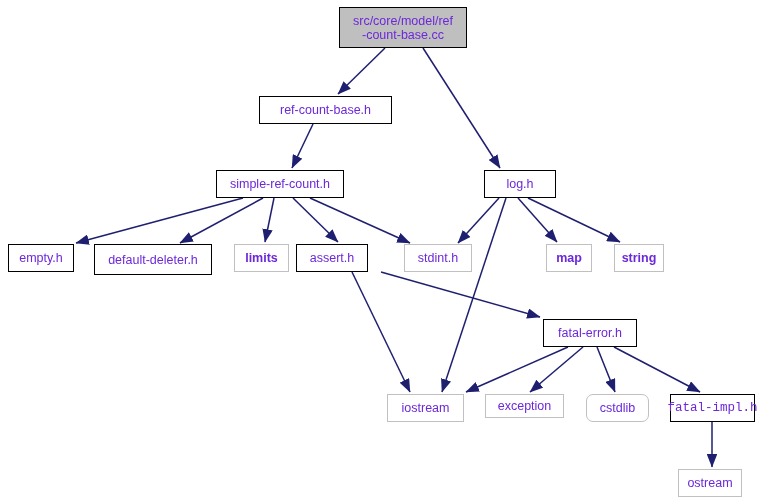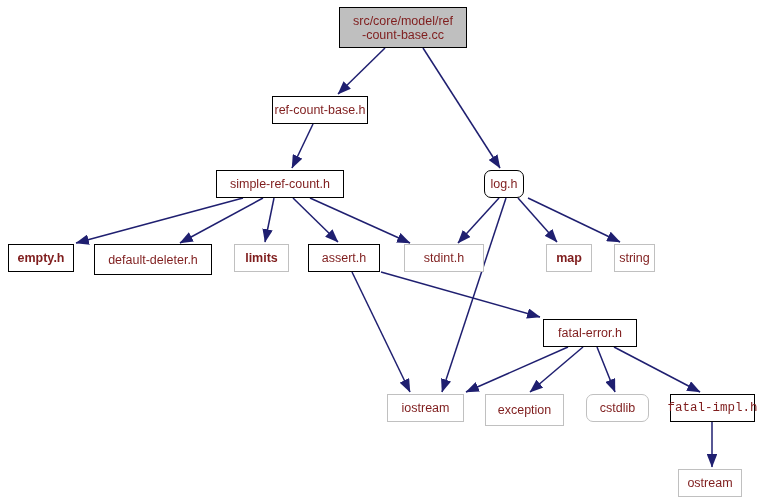--- a/index.html
+++ b/index.html
@@ -26,21 +26,21 @@
   }
   .node {
     position: absolute;
     box-sizing: border-box;
     display: flex;
     align-items: center;
     justify-content: center;
     text-align: center;
     font-size: 12.5px;
     line-height: 14px;
-    color: #7f1d1d;
+    color: #6d28d9;
     background: #ffffff;
     border: 1px solid #c0c0c0;
     white-space: pre;
     letter-spacing: 0px;
   }
   
   .node.project {
     border: 1.6px solid #000000;
   }
   
@@ -81,30 +81,30 @@
         <line x1="568" y1="347" x2="466" y2="392" stroke="#1f1f70" stroke-width="1.5" marker-end="url(#arrowhead)"></line>
         <line x1="583" y1="347" x2="530" y2="392" stroke="#1f1f70" stroke-width="1.5" marker-end="url(#arrowhead)"></line>
         <line x1="597" y1="347" x2="615" y2="392" stroke="#1f1f70" stroke-width="1.5" marker-end="url(#arrowhead)"></line>
         <line x1="614" y1="347" x2="700" y2="392" stroke="#1f1f70" stroke-width="1.5" marker-end="url(#arrowhead)"></line>
         <line x1="712" y1="422" x2="712" y2="467" stroke="#1f1f70" stroke-width="1.5" marker-end="url(#arrowhead)"></line>
       </g>
   </svg>
   <div id="node-layer">
       <div class="node current" style="left: 339px; top: 7px; width: 128px; height: 41px;"><span class="node-label">src/core/model/ref
 -count-base.cc</span></div>
-      <div class="node project" style="left: 259px; top: 96px; width: 96px; height: 28px; margin-left: 13px;"><span class="node-label">ref-count-base.h</span></div>
+      <div class="node project" style="left: 259px; top: 96px; width: 133px; height: 28px;"><span class="node-label">ref-count-base.h</span></div>
       <div class="node project" style="left: 216px; top: 170px; width: 128px; height: 28px;"><span class="node-label">simple-ref-count.h</span></div>
-      <div class="node project" style="left: 484px; top: 170px; width: 40px; height: 28px; border-radius: 7px;"><span class="node-label">log.h</span></div>
-      <div class="node project" style="left: 8px; top: 244px; width: 66px; height: 28px; font-weight: bold;"><span class="node-label">empty.h</span></div>
+      <div class="node project" style="left: 484px; top: 170px; width: 72px; height: 28px;"><span class="node-label">log.h</span></div>
+      <div class="node project" style="left: 8px; top: 244px; width: 66px; height: 28px;"><span class="node-label">empty.h</span></div>
       <div class="node project" style="left: 94px; top: 244px; width: 118px; height: 31px;"><span class="node-label">default-deleter.h</span></div>
       <div class="node system" style="left: 234px; top: 244px; width: 55px; height: 28px; font-weight: bold;"><span class="node-label">limits</span></div>
-      <div class="node project" style="left: 308px; top: 244px; width: 72px; height: 28px;"><span class="node-label">assert.h</span></div>
-      <div class="node system" style="left: 404px; top: 244px; width: 80px; height: 28px;"><span class="node-label">stdint.h</span></div>
+      <div class="node project" style="left: 296px; top: 244px; width: 72px; height: 28px;"><span class="node-label">assert.h</span></div>
+      <div class="node system" style="left: 404px; top: 244px; width: 68px; height: 28px;"><span class="node-label">stdint.h</span></div>
       <div class="node system" style="left: 546px; top: 244px; width: 46px; height: 28px; font-weight: bold;"><span class="node-label">map</span></div>
-      <div class="node system" style="left: 614px; top: 244px; width: 41px; height: 28px;"><span class="node-label">string</span></div>
+      <div class="node system" style="left: 614px; top: 244px; width: 50px; height: 28px; font-weight: bold;"><span class="node-label">string</span></div>
       <div class="node project" style="left: 543px; top: 319px; width: 94px; height: 28px;"><span class="node-label">fatal-error.h</span></div>
       <div class="node system" style="left: 387px; top: 394px; width: 77px; height: 28px;"><span class="node-label">iostream</span></div>
-      <div class="node system" style="left: 485px; top: 394px; width: 79px; height: 32px;"><span class="node-label">exception</span></div>
+      <div class="node system" style="left: 485px; top: 394px; width: 79px; height: 24px;"><span class="node-label">exception</span></div>
       <div class="node system" style="left: 586px; top: 394px; width: 63px; height: 28px; border-radius: 7px;"><span class="node-label">cstdlib</span></div>
       <div class="node project" style="left: 670px; top: 394px; width: 85px; height: 28px; font-family: Liberation Mono, monospace;"><span class="node-label">fatal-impl.h</span></div>
       <div class="node system" style="left: 678px; top: 469px; width: 64px; height: 28px;"><span class="node-label">ostream</span></div>
     </div>
 </div>
 
 </body></html>

